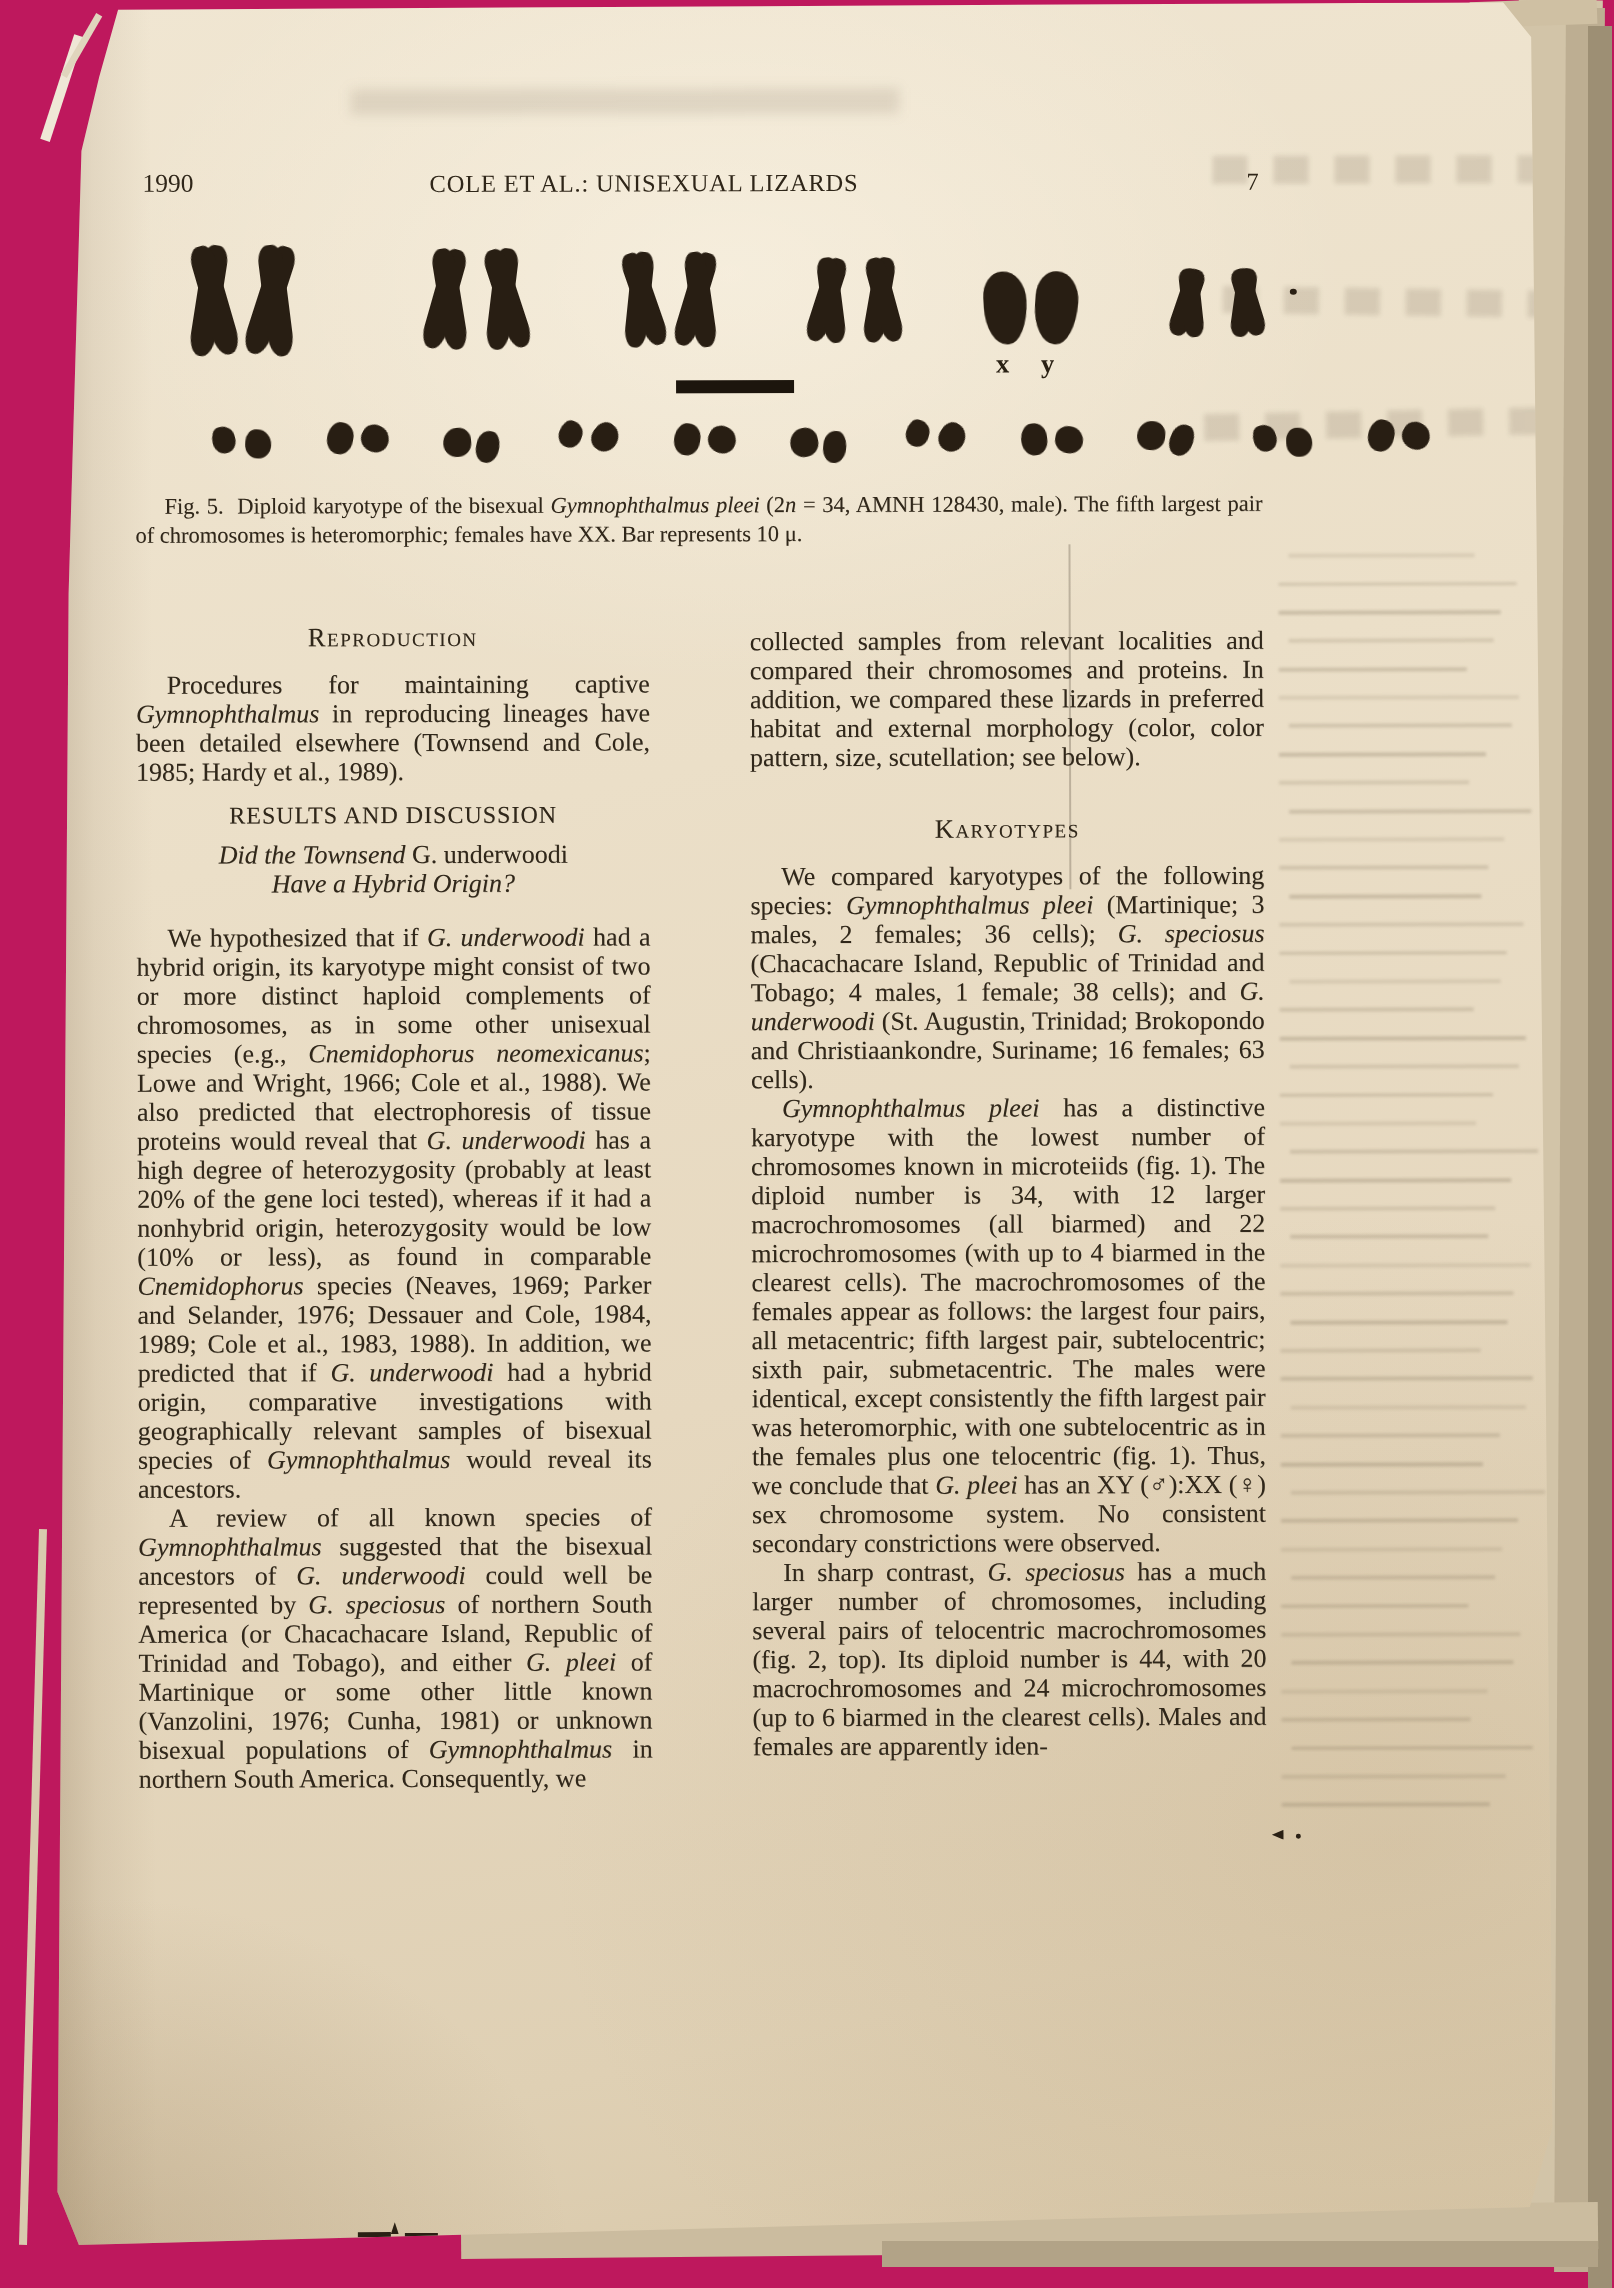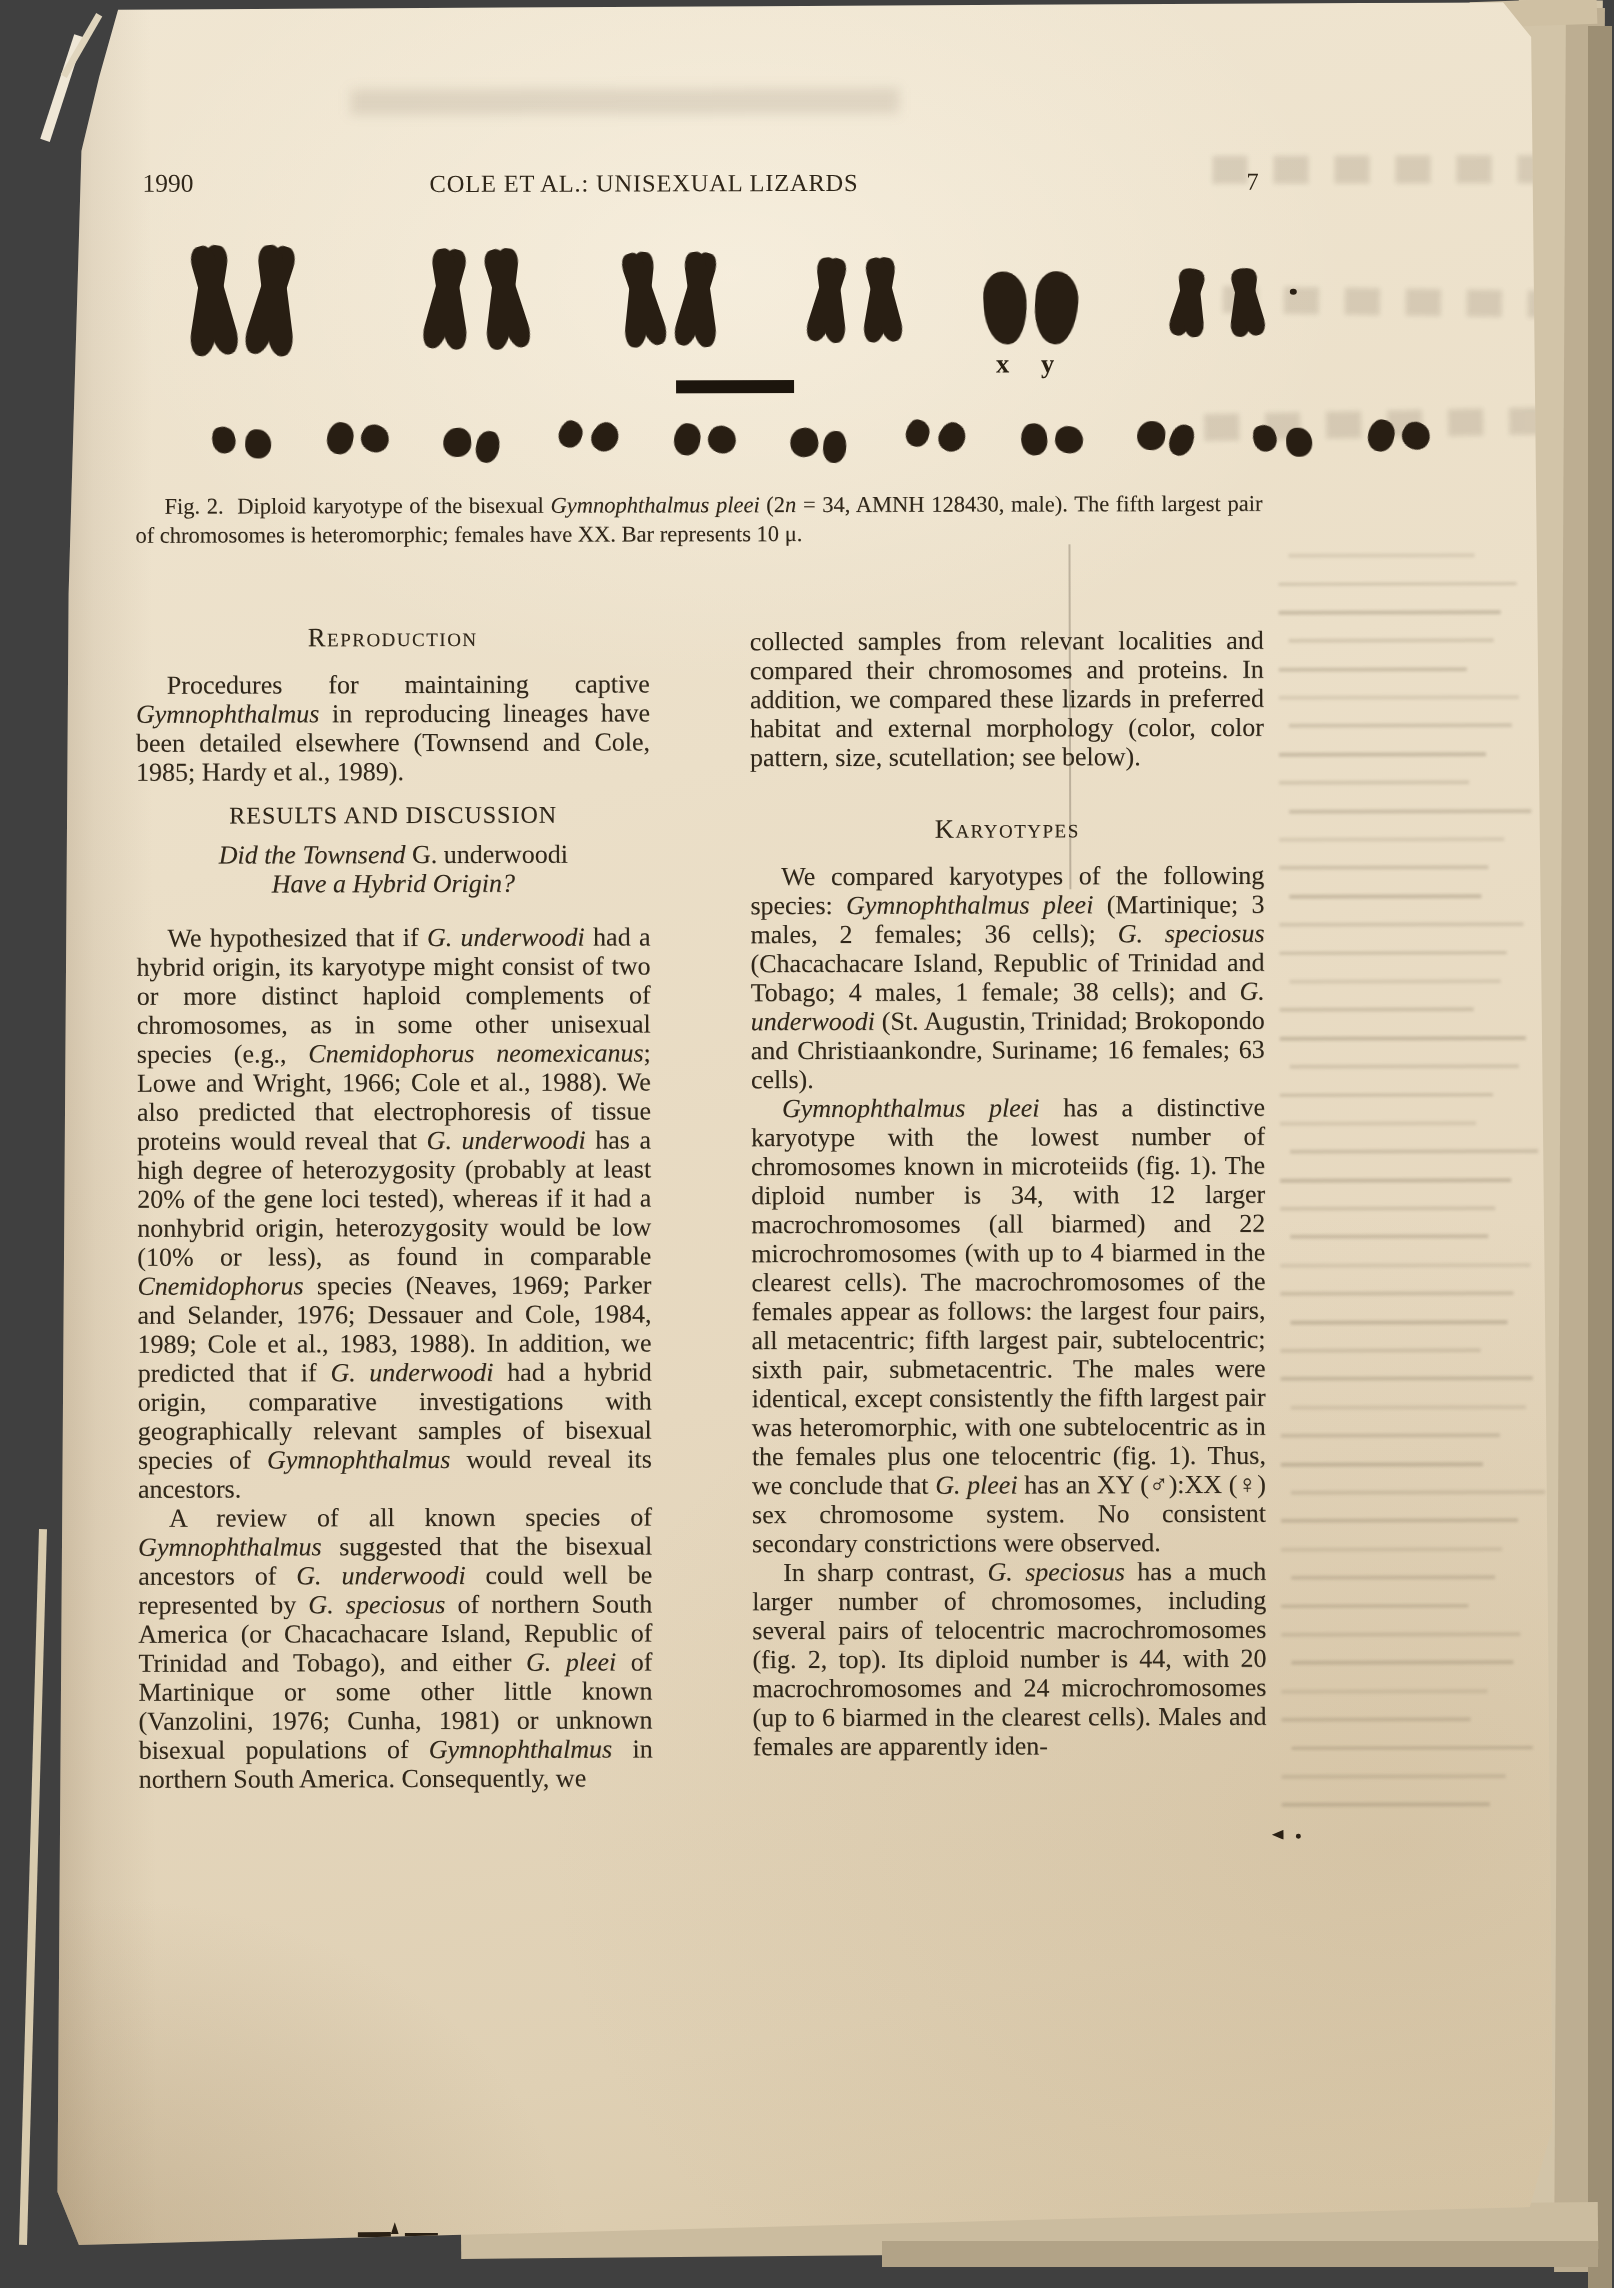--- a/index.html
+++ b/index.html
@@ -1,16 +1,16 @@
 <!DOCTYPE html>
 <html><head>
 <meta charset="utf-8">
 <style>
   html,body{margin:0;padding:0;background:#000;}
-  .scene{position:relative;width:1614px;height:2289px;background:#404040;overflow:hidden;
+  .scene{position:relative;width:1614px;height:2289px;background:#be185d;overflow:hidden;
          font-family:"Liberation Serif","DejaVu Serif","DejaVu Sans",serif;}
 
   
   .stack{position:absolute;}
   .stack-a{left:1509px;top:0;width:84px;height:2254px;background:#d2c4a8;transform:rotate(.5deg);}
   .stack-b{left:1560px;top:7.8px;width:39px;height:2264px;background:#bdae92;transform:rotate(.3deg);}
   .stack-c{left:1588px;top:25.5px;width:23.5px;height:2264px;background:#9d8f74;}
   .stack-d{left:1470px;top:0;width:127px;height:25.5px;background:#cfc0a3;transform:rotate(-2deg);}
   .stack-e{left:461px;top:2207px;width:1137px;height:47px;background:#cbbc9f;transform:rotate(-.5deg);}
   .stack-f{left:882px;top:2241px;width:716px;height:25.5px;background:#b2a387;}
@@ -226,21 +226,21 @@
           <div class="micro" style="left: 1172px; top: 425px; width: 22.5px; height: 32px; transform: rotate(23deg); border-radius: 54% 46% 50% 50% / 45% 55% 50% 50%;"></div>
           <div class="micro" style="left: 1255px; top: 426px; width: 22.5px; height: 26.5px; transform: rotate(-20deg); border-radius: 42% 58% 50% 50% / 55% 45% 50% 50%;"></div>
           <div class="micro" style="left: 1288px; top: 429px; width: 25.5px; height: 29px; transform: rotate(-2deg); border-radius: 42% 58% 50% 50% / 45% 55% 50% 50%;"></div>
           <div class="micro" style="left: 1370px; top: 421px; width: 25.5px; height: 32px; transform: rotate(12deg); border-radius: 48% 52% 50% 50% / 55% 45% 50% 50%;"></div>
           <div class="micro" style="left: 1404px; top: 424px; width: 28px; height: 26.5px; transform: rotate(30deg); border-radius: 48% 52% 50% 50% / 45% 55% 50% 50%;"></div>
         </div>
       <div class="scalebar"></div>
       <div class="speck" style="left:1292px;top:290px;width:6.9px;height:5.9px;"></div>
 
       <div class="caption">
-        <span class="cap-lead">Fig. 2.</span><span id="cap-rest">Diploid karyotype of the bisexual <i>Gymnophthalmus pleei</i> (2<i>n</i> = 34, AMNH 128430, male). The fifth largest pair of chromosomes is heteromorphic; females have XX. Bar represents 10 μ.</span>
+        <span class="cap-lead">Fig. 5.</span><span id="cap-rest">Diploid karyotype of the bisexual <i>Gymnophthalmus pleei</i> (2<i>n</i> = 34, AMNH 128430, male). The fifth largest pair of chromosomes is heteromorphic; females have XX. Bar represents 10 μ.</span>
       </div>
 
       <div class="column col-left" id="col-left">
           <div class="section-heading">Reproduction</div>
           <p class="paragraph indented">Procedures for maintaining captive <i>Gymnophthalmus</i> in reproducing lineages have been detailed elsewhere (Townsend and Cole, 1985; Hardy et al., 1989).</p>
           <div class="major-heading">RESULTS AND DISCUSSION</div>
           <div class="question-heading"><i>Did the Townsend</i> G. underwoodi<br><i>Have a Hybrid Origin?</i></div>
           <p class="paragraph indented">We hypothesized that if <i>G. underwoodi</i> had a hybrid origin, its karyotype might consist of two or more distinct haploid complements of chromosomes, as in some other unisexual species (e.g., <i>Cnemidophorus neomexicanus</i>; Lowe and Wright, 1966; Cole et al., 1988). We also predicted that electrophoresis of tissue proteins would reveal that <i>G. underwoodi</i> has a high degree of heterozygosity (probably at least 20% of the gene loci tested), whereas if it had a nonhybrid origin, heterozygosity would be low (10% or less), as found in comparable <i>Cnemidophorus</i> species (Neaves, 1969; Parker and Selander, 1976; Dessauer and Cole, 1984, 1989; Cole et al., 1983, 1988). In addition, we predicted that if <i>G. underwoodi</i> had a hybrid origin, comparative investigations with geographically relevant samples of bisexual species of <i>Gymnophthalmus</i> would reveal its ancestors.</p>
           <p class="paragraph indented">A review of all known species of <i>Gymnophthalmus</i> suggested that the bisexual ancestors of <i>G. underwoodi</i> could well be represented by <i>G. speciosus</i> of northern South America (or Chacachacare Island, Republic of Trinidad and Tobago), and either <i>G. pleei</i> of Martinique or some other little known (Vanzolini, 1976; Cunha, 1981) or unknown bisexual populations of <i>Gymnophthalmus</i> in northern South America. Consequently, we</p>
         </div>

